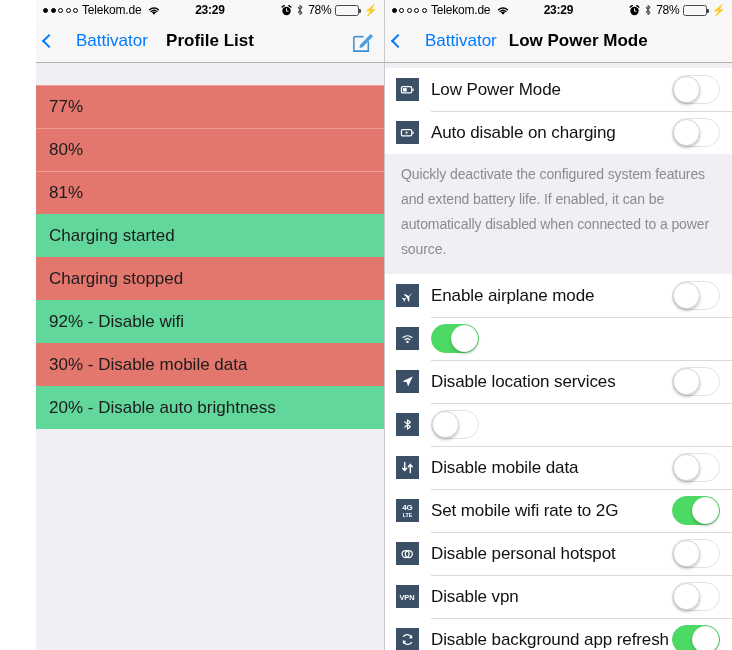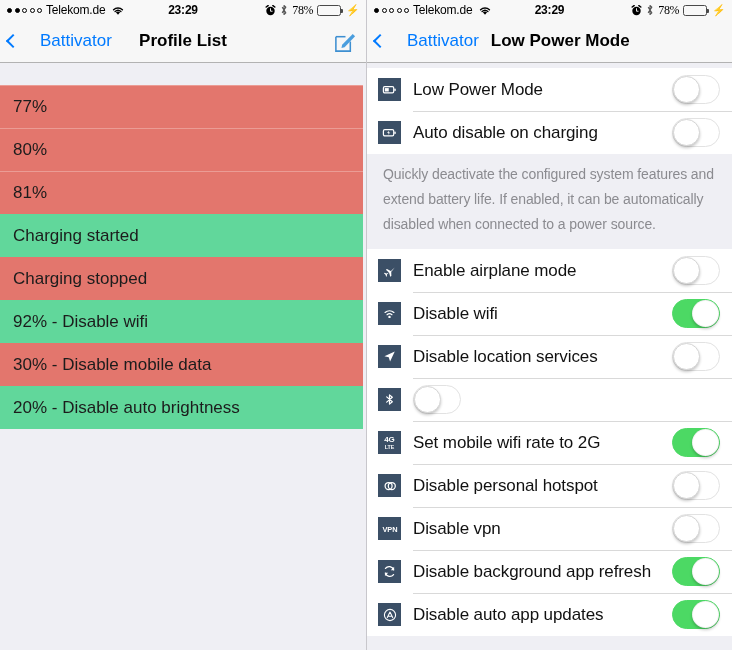--- a/index.html
+++ b/index.html
@@ -2,21 +2,21 @@
 <html><head>
 <meta charset="utf-8">
 <style>
   * { box-sizing: border-box; margin: 0; padding: 0; }
   html, body {
     width: 732px; height: 650px;
     font-family: "Liberation Sans", sans-serif;
     background: #ffffff;
     overflow: hidden;
   }
-  .screens { display: flex; width: 732px; height: 650px; }
+  .screens { display: flex; width: 732px; height: 650px; padding-left: 36px; }
   .screen { width: 366px; height: 650px; position: relative; overflow: hidden; background: #efeff4; }
   .screen.right { border-left: 1px solid #c8c7cc; }
 
   
   .statusbar {
     height: 20px; background: #f8f8f8;
     display: flex; align-items: center;
     padding: 0 6px 0 7px;
     font-size: 12px; color: #000;
     position: relative;
@@ -25,21 +25,21 @@
   .dots { display: flex; align-items: center; gap: 2.5px; }
   .dot { width: 5px; height: 5px; border-radius: 50%; border: 1px solid #000; }
   .dot.filled { background: #000; }
   .carrier { font-size: 12px; letter-spacing: -0.2px; }
   .wifi-icon { margin-left: 2px; display: inline-block; }
   .sb-center {
     position: absolute; left: 0; right: 0; text-align: center;
     font-size: 12px; font-weight: bold; letter-spacing: -0.2px;
     pointer-events: none;
   }
-  .sb-right { margin-left: auto; display: flex; align-items: center; gap: 4px; z-index: 2; font-family: Liberation Serif, serif; }
+  .sb-right { margin-left: auto; display: flex; align-items: center; gap: 4px; z-index: 2; }
   .batt-pct { font-size: 12px; letter-spacing: -0.3px; }
   .batt-shell {
     width: 24px; height: 11px; border: 1px solid #4a4a4a;
     border-radius: 2.5px; padding: 1px; position: relative;
   }
   .batt-fill { height: 100%; background: #4cd964; border-radius: 1px; }
   .batt-cap {
     position: absolute; right: -3px; top: 3px;
     width: 2px; height: 4px; background: #4a4a4a; border-radius: 0 1px 1px 0;
   }
@@ -325,21 +325,20 @@
         </div>
 
         <div class="srow">
           <span class="srow-icon">
             <svg width="15" height="15" viewBox="0 0 16 16">
               <circle cx="8" cy="11.6" r="1.3" fill="#fff"></circle>
               <path d="M5.4 9.3 A3.8 3.8 0 0 1 10.6 9.3" stroke="#fff" stroke-width="1.3" fill="none" stroke-linecap="round"></path>
               <path d="M3.3 6.9 A6.9 6.9 0 0 1 12.7 6.9" stroke="#fff" stroke-width="1.3" fill="none" stroke-linecap="round"></path>
             </svg>
           </span>
-          <span class="srow-label">Disable wifi</span>
           <span class="toggle on">
               <span class="knob"></span>
             </span>
         </div>
 
         <div class="srow">
           <span class="srow-icon">
             <svg width="15" height="15" viewBox="0 0 16 16">
               <path d="M13.6 2.6 L2.6 7.6 L7.2 8.9 L8.6 13.4 Z" fill="#fff"></path>
             </svg>
@@ -354,20 +353,32 @@
           <span class="srow-icon">
             <svg width="15" height="15" viewBox="0 0 16 16">
               <path d="M5 5.2 L11 10.4 L8 12.9 L8 3.1 L11 5.6 L5 10.8" stroke="#fff" stroke-width="1.3" fill="none" stroke-linejoin="round" stroke-linecap="round"></path>
             </svg>
           </span>
           <span class="toggle">
               <span class="knob"></span>
             </span>
         </div>
 
+        <div class="srow">
+          <span class="srow-icon">
+            <svg width="15" height="15" viewBox="0 0 16 16">
+              <path d="M5 2.6 L5 11.2 M5 11.2 L2.9 8.8 M5 11.2 L7.1 8.8" stroke="#fff" stroke-width="1.5" fill="none" stroke-linecap="round" stroke-linejoin="round"></path>
+              <path d="M11 13.4 L11 4.8 M11 4.8 L8.9 7.2 M11 4.8 L13.1 7.2" stroke="#fff" stroke-width="1.5" fill="none" stroke-linecap="round" stroke-linejoin="round"></path>
+            </svg>
+          </span>
+          <span class="srow-label">Disable mobile data</span>
+          <span class="toggle">
+              <span class="knob"></span>
+            </span>
+        </div>
 
         <div class="srow">
           <span class="srow-icon">
             <svg width="19" height="19" viewBox="0 0 20 20">
               <text x="10" y="9.6" font-family="Liberation Sans, sans-serif" font-size="8.4" font-weight="bold" fill="#fff" text-anchor="middle">4G</text>
               <text x="10" y="16.6" font-family="Liberation Sans, sans-serif" font-size="5.6" font-weight="bold" fill="#fff" text-anchor="middle">LTE</text>
             </svg>
           </span>
           <span class="srow-label">Set mobile wifi rate to 2G</span>
           <span class="toggle on">

